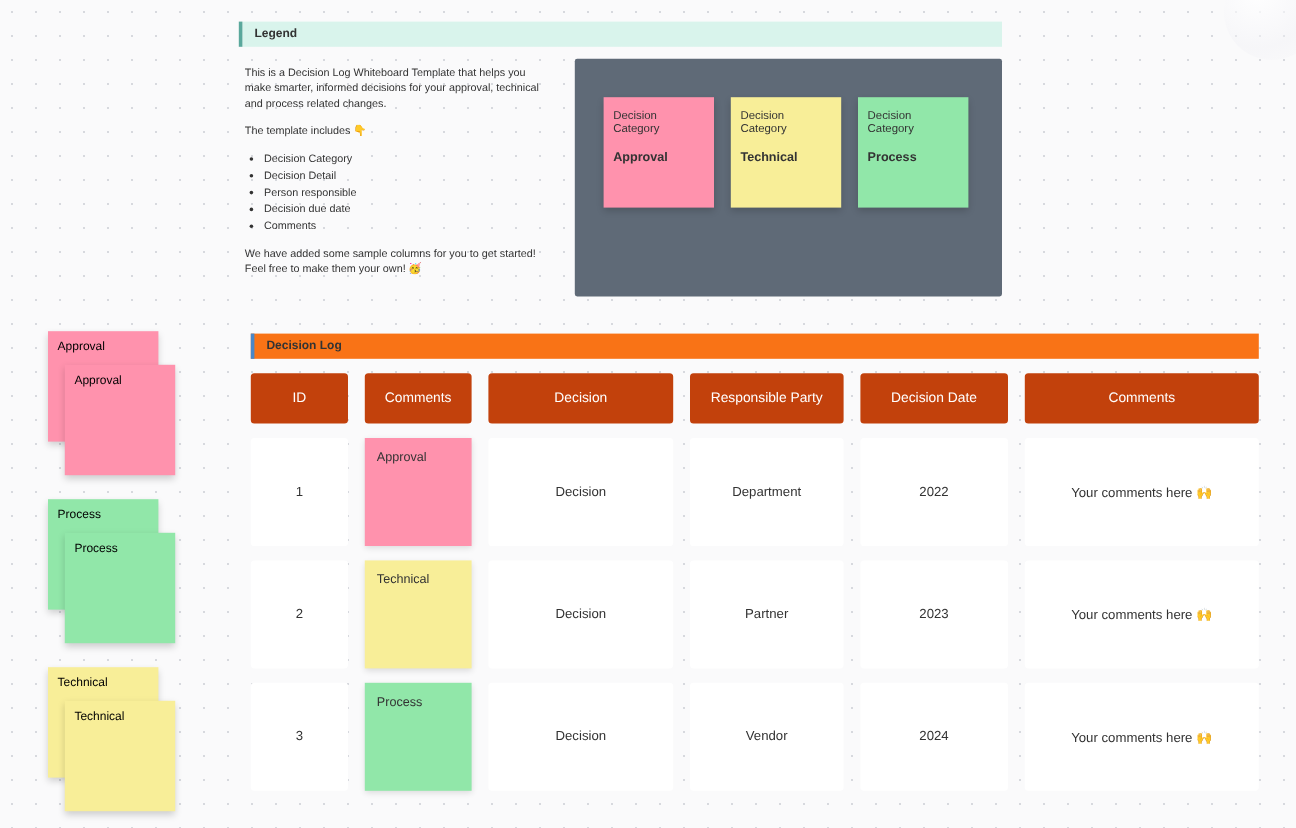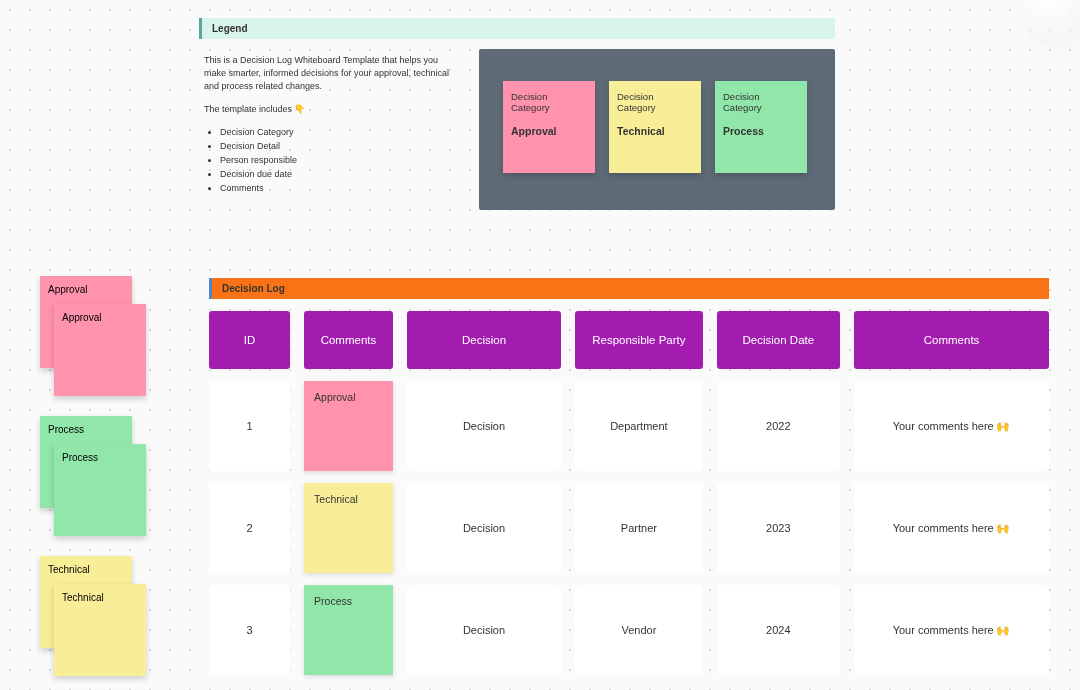--- a/index.html
+++ b/index.html
@@ -115,23 +115,23 @@
     background: #fff;
     border-radius: 3px;
     display: flex;
     align-items: center;
     justify-content: center;
     font-size: 11px;
     color: #333;
     height: 90px;
   }
   .hcell {
-    background: #a21caf;
+    background: #c2410c;
     color: #fff;
-    height: 58px;
+    height: 42px;
     font-size: 11.5px;
     font-weight: 500;
     border-radius: 3px;
     display: flex;
     align-items: center;
     justify-content: center;
   }
   .c-id { width: 84px; }
   .c-cat { width: 92px; padding: 0; }
   .c-dec { width: 160px; }
@@ -173,20 +173,21 @@
       <p>
         <span>The template includes </span><span>👇</span>
       </p>
       <ul>
         <li>Decision Category</li>
         <li>Decision Detail</li>
         <li>Person responsible</li>
         <li>Decision due date</li>
         <li>Comments</li>
       </ul>
+      <p>We have added some sample columns for you to get started! Feel free to make them your own! 🥳</p>
     </div>
     <div class="legend-cats">
       <div class="note pink">
         <div class="cat-label">Decision Category</div>
         <div class="cat-type">Approval</div>
       </div>
       <div class="note yellow">
         <div class="cat-label">Decision Category</div>
         <div class="cat-type">Technical</div>
       </div>

